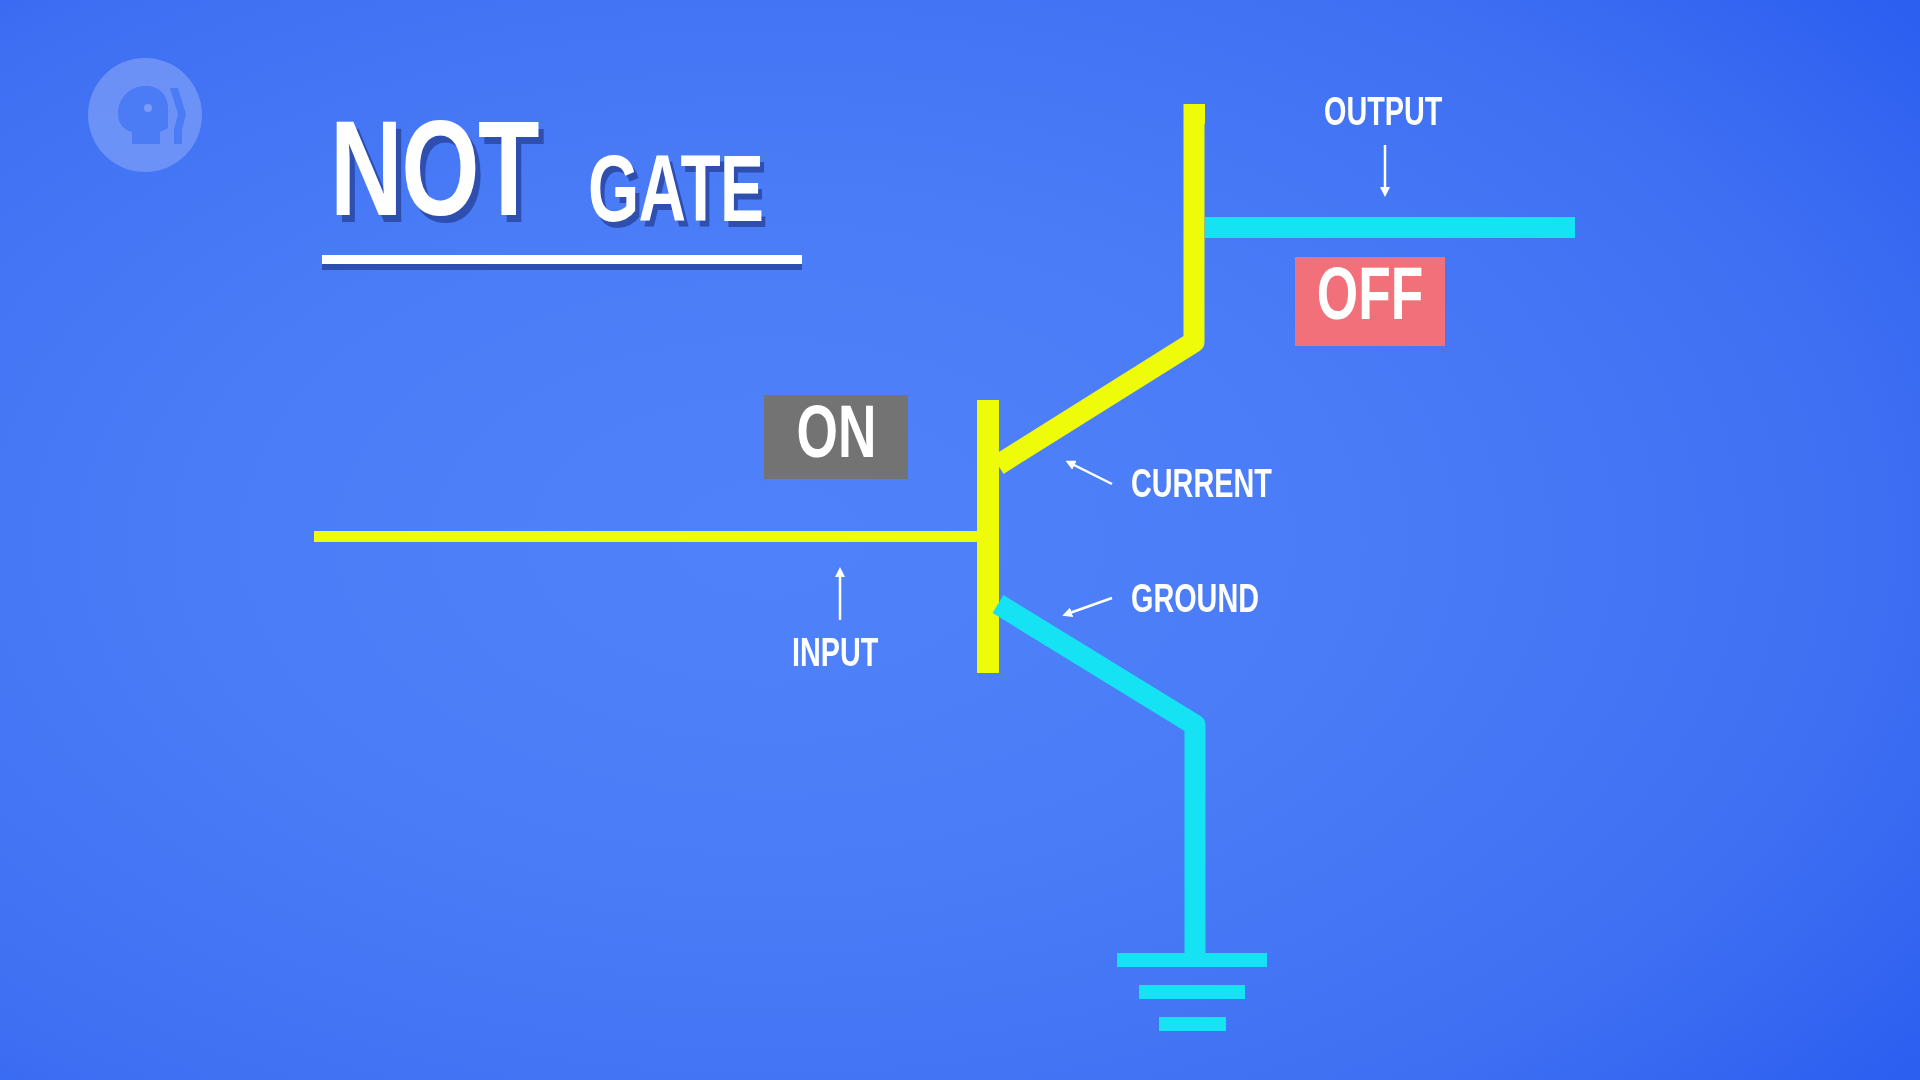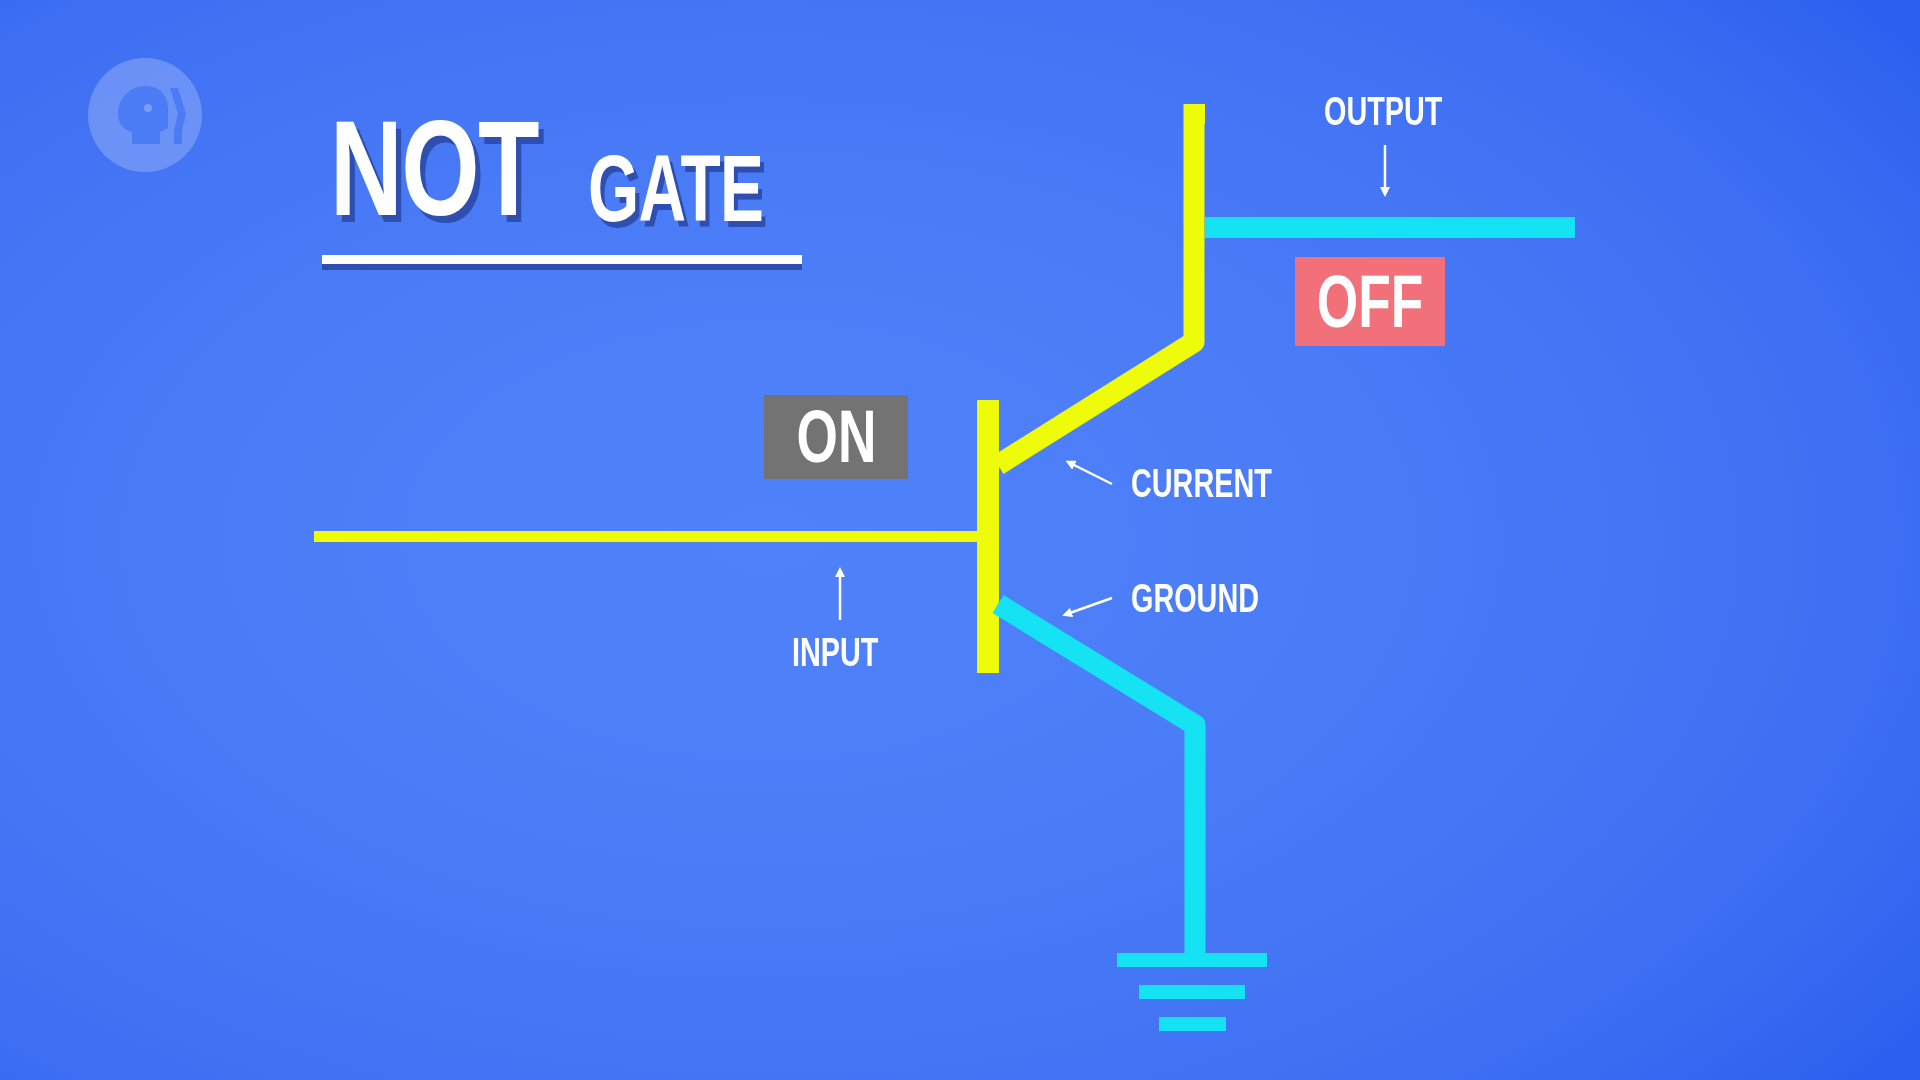--- a/index.html
+++ b/index.html
@@ -28,21 +28,21 @@
   .title-underline {
     position: absolute; left: 322px; top: 255px; width: 480px; height: 9px;
     background: #ffffff; box-shadow: 0 6px 0 #2e4fb0;
   }
   .label { font-size: 40px; transform: scaleX(0.72); }
   .lbl-output { left: 1324px; top: 91px; }
   .lbl-current { left: 1131px; top: 463px; }
   .lbl-ground { left: 1131px; top: 578px; }
   .lbl-input { left: 792px; top: 632px; }
   .badge {
-    position: absolute; display: flex; align-items: center; justify-content: center;
+    position: absolute; display: flex; justify-content: center;
     color: #fff; font-weight: bold;
   }
   .badge span { display: inline-block; font-size: 74px; transform: scaleX(0.72); line-height: 1; }
   .badge-on { left: 764px; top: 395px; width: 144px; height: 84px; background: #737373; }
   .badge-off { left: 1295px; top: 257px; width: 150px; height: 89px; background: #f27079; }
   .logo { position: absolute; left: 88px; top: 58px; width: 114px; height: 114px; }
 </style>
 </head>
 <body>
 

